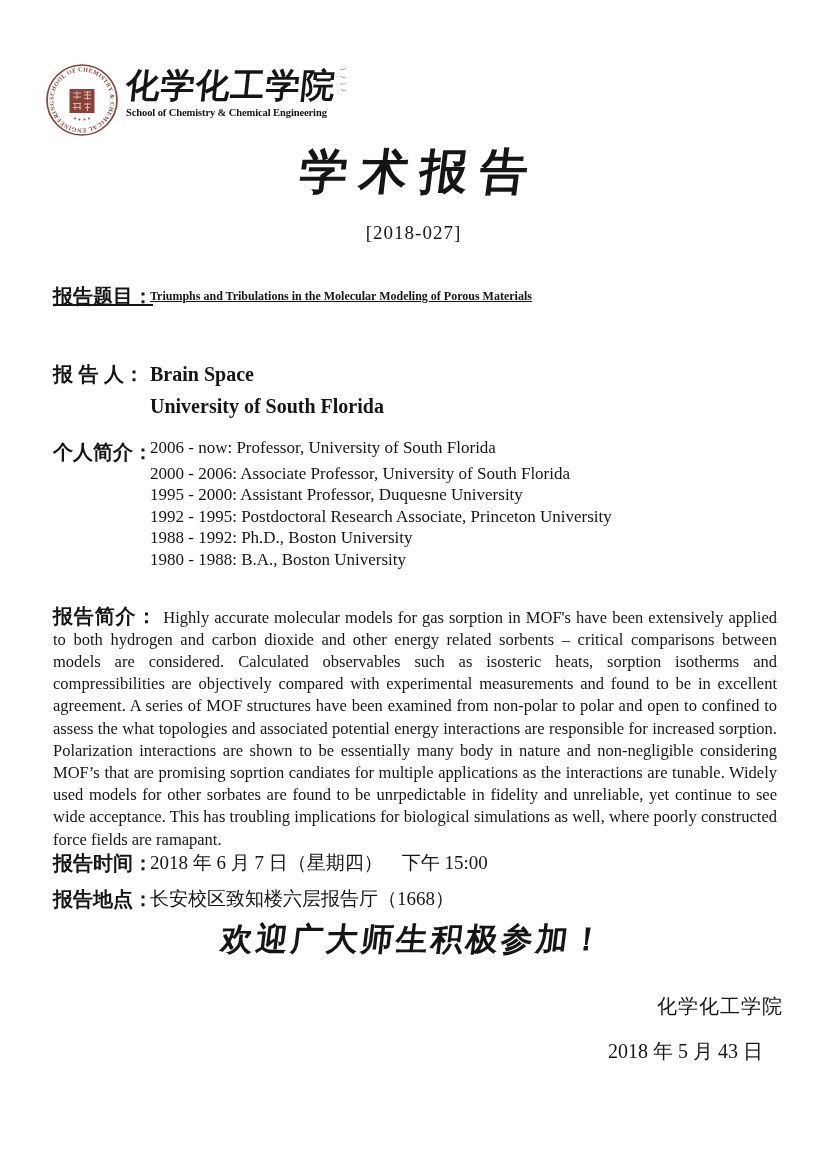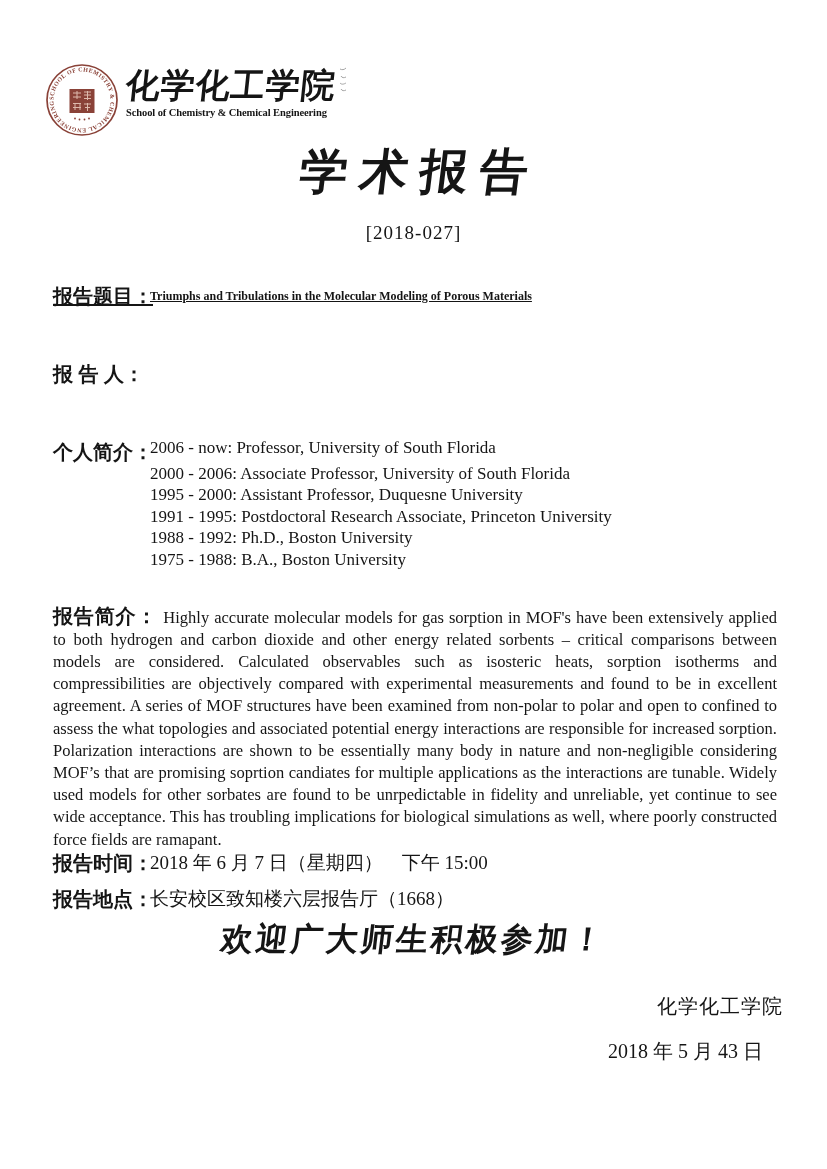--- a/index.html
+++ b/index.html
@@ -118,31 +118,35 @@
   </div>
   <div class="serial">[2018-027]</div>
 
   <div class="row row-topic">
     <span class="lbl">报告题目：</span>
     <span class="topic-value">Triumphs and Tribulations in the Molecular Modeling of Porous Materials</span>
   </div>
 
   <div class="row row-speaker">
     <span class="lbl">报 告 人：</span>
+    <span>
+      <div class="speaker-name">Brain Space</div>
+      <div class="speaker-affil">University of South Florida</div>
+    </span>
   </div>
 
   <div class="row row-bio">
     <span class="lbl">个人简介：</span>
     <span class="bio-entries">
       <div class="bio-entry first">2006 - now: Professor, University of South Florida</div>
       <div class="bio-entry">2000 - 2006: Associate Professor, University of South Florida</div>
       <div class="bio-entry">1995 - 2000: Assistant Professor, Duquesne University</div>
-      <div class="bio-entry">1991 - 1995: Postdoctoral Research Associate, Princeton University</div>
+      <div class="bio-entry">1992 - 1995: Postdoctoral Research Associate, Princeton University</div>
       <div class="bio-entry">1988 - 1992: Ph.D., Boston University</div>
-      <div class="bio-entry">1975 - 1988: B.A., Boston University</div>
+      <div class="bio-entry">1980 - 1988: B.A., Boston University</div>
     </span>
   </div>
 
   <p class="abstract"><span class="lbl-inline">报告简介：</span><span>Highly accurate molecular models for gas sorption in MOF's have been extensively applied to both hydrogen and carbon dioxide and other energy related sorbents – critical comparisons between models are considered. Calculated observables such as isosteric heats, sorption isotherms and compressibilities are objectively compared with experimental measurements and found to be in excellent agreement. A series of MOF structures have been examined from non-polar to polar and open to confined to assess the what topologies and associated potential energy interactions are responsible for increased sorption. Polarization interactions are shown to be essentially many body in nature and non-negligible considering MOF’s that are promising soprtion candiates for multiple applications as the interactions are tunable. Widely used models for other sorbates are found to be unrpedictable in fidelity and unreliable, yet continue to see wide acceptance. This has troubling implications for biological simulations as well, where poorly constructed force fields are ramapant.</span></p>
 
   <div class="row row-time">
     <span class="lbl">报告时间：</span>
     <span class="meta-value">2018 年 6 月 7 日（星期四）　下午 15:00</span>
   </div>
 

